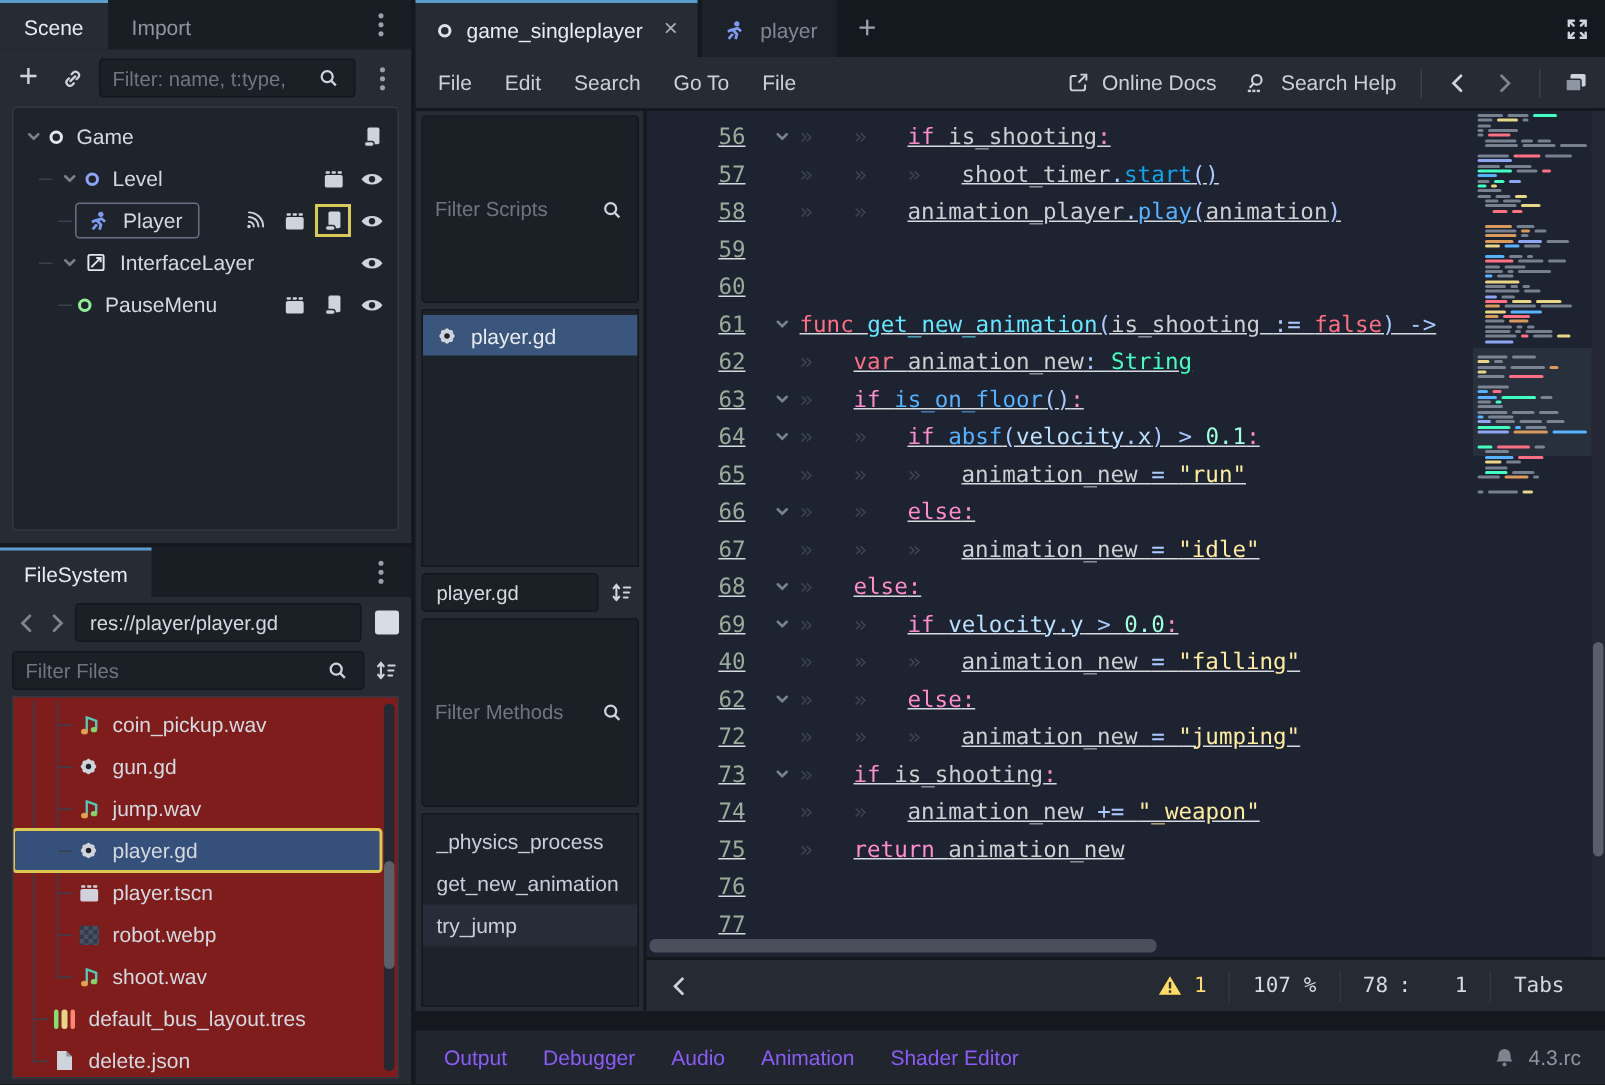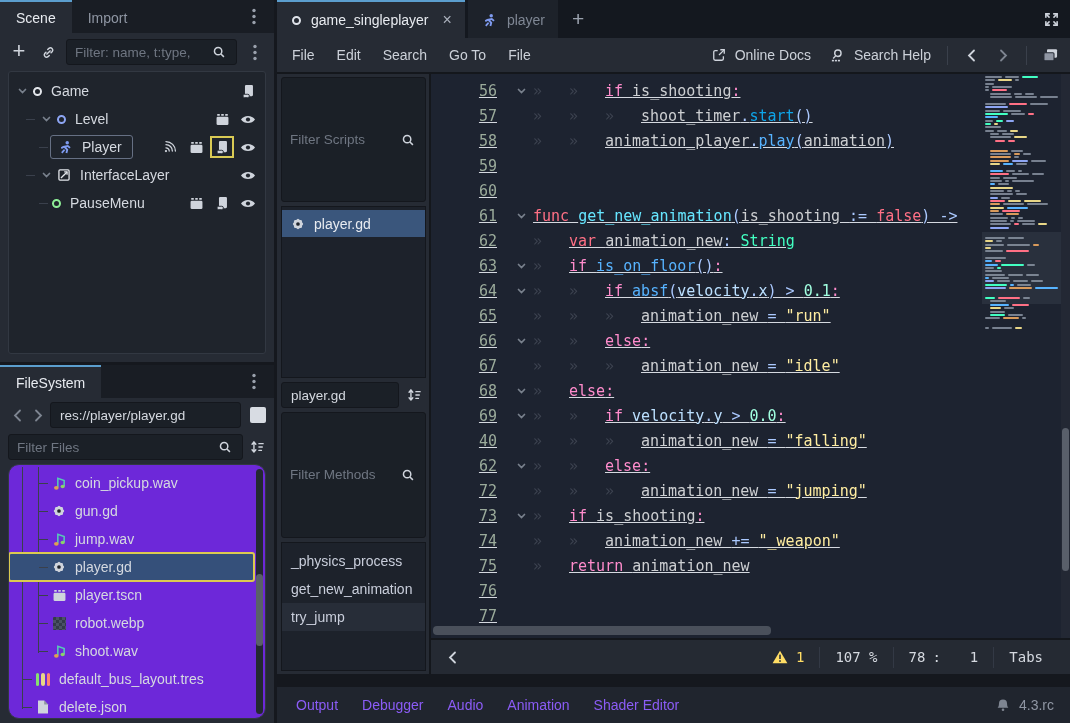--- a/index.html
+++ b/index.html
@@ -32,21 +32,21 @@
   .stub{height:0;border-top:1px solid #3a404c;width:9px;margin-right:2px;flex:none;}
   .ring{width:9px;height:9px;border:2.6px solid #dfe3ea;border-radius:50%;flex:none;margin:0 2px;}
   .nname{margin-left:7px;white-space:nowrap;}
   .editbox{display:flex;align-items:center;border:1px solid #667084;border-radius:3px;height:24px;padding:0 10px 0 6px;}
   .rbtns{margin-left:auto;display:flex;align-items:center;gap:8px;padding-right:8px;}
   .focus-ring{outline:2px solid #d9ca54;outline-offset:1px;}
   .fs-nav{height:34px;display:flex;align-items:center;gap:3px;padding:0 8px;flex:none;}
   .path-field{flex:1;height:26px;background:#1b2027;border:1px solid #14171d;border-radius:3px;display:flex;align-items:center;padding:0 9px;color:#d5d9e0;font-size:13.5px;overflow:hidden;white-space:nowrap;min-width:0;}
   .sq-btn{width:16px;height:16px;background:#d8dce3;border-radius:2px;margin-left:6px;flex:none;}
   .fs-filterrow{height:30px;display:flex;align-items:center;padding:0 8px;gap:5px;flex:none;}
-  .fs-tree{flex:1;margin:2px 8px 4px;background:#6d28d9;border:1px solid #323842;border-radius:11px;position:relative;padding-top:4px;overflow:hidden;}
+  .fs-tree{flex:1;margin:2px 8px 4px;background:#7f1d1d;border:1px solid #323842;border-radius:0;position:relative;padding-top:4px;overflow:hidden;}
   .frow{height:28px;display:flex;align-items:center;position:relative;margin-right:11px;}
   .frow.sel{background:#35507a;outline:2px solid #dcca50;outline-offset:-1px;border-radius:2px;}
   .flabel{margin-left:7px;white-space:nowrap;}
   .guide{position:absolute;width:0;border-left:1px solid #3a404c;}
   .vsb{position:absolute;right:2px;top:4px;bottom:4px;width:7px;background:#242932;border-radius:4px;}
   .vsb .thumb{position:absolute;left:0;right:0;background:#5a6069;border-radius:4px;}
 
   
   .right{flex:1;margin-left:3px;display:flex;flex-direction:column;min-width:0;}
   .stabbar{height:38px;background:#14181f;display:flex;align-items:stretch;flex:none;}

